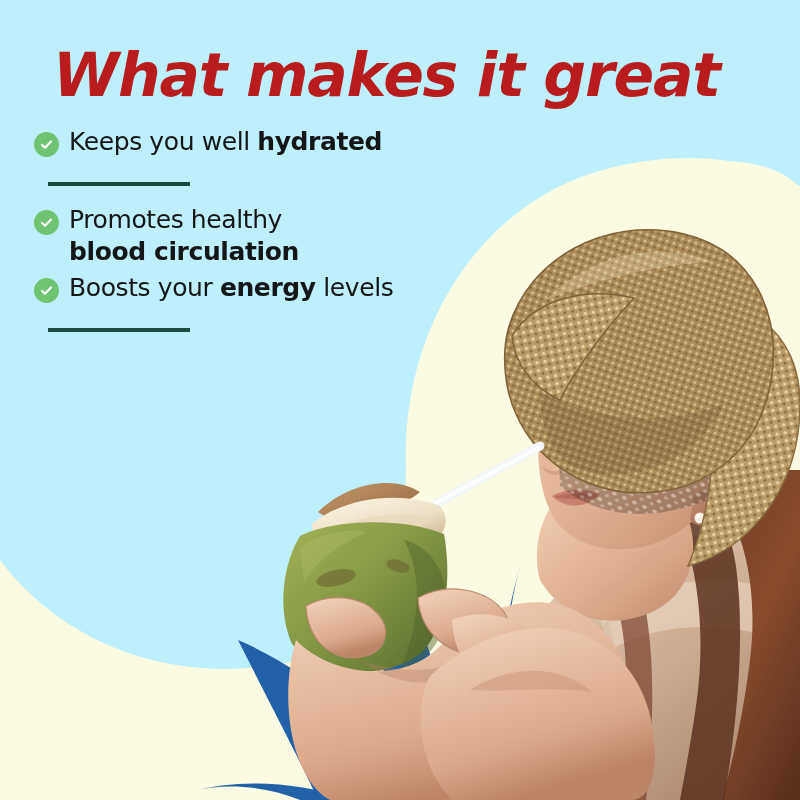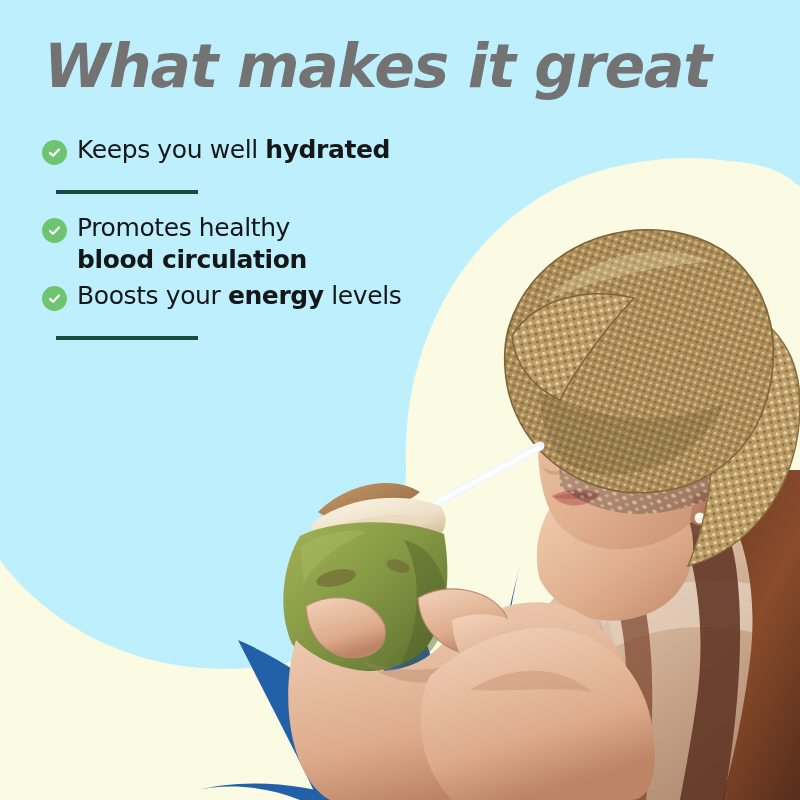--- a/index.html
+++ b/index.html
@@ -26,39 +26,39 @@
     inset: 0;
     width: 800px;
     height: 800px;
   }
 
   
   #headline {
     position: absolute;
     left: 36px;
     top: 26px;
-    margin: 8px;
+    margin: 17px;
     font-family: "DejaVu Sans", sans-serif;
     font-size: 60px;
     line-height: 1.08;
     font-weight: 700;
     font-style: italic;
     letter-spacing: -1.2px;
-    color: #737373;
+    color: #b91c1c;
     white-space: nowrap;
     z-index: 6;
   }
 
   
   #benefits {
     position: absolute;
     left: 34px;
     top: 126px;
     width: 420px;
-    margin: 8px;
+    margin: 0;
     padding: 0;
     list-style: none;
     z-index: 6;
   }
 
   .benefit-row {
     position: relative;
     display: flex;
     align-items: flex-start;
     gap: 10px;

